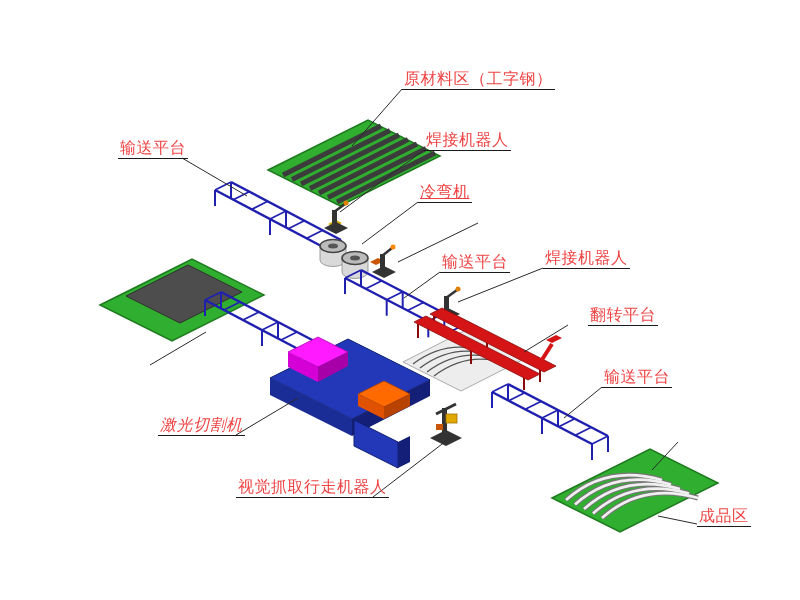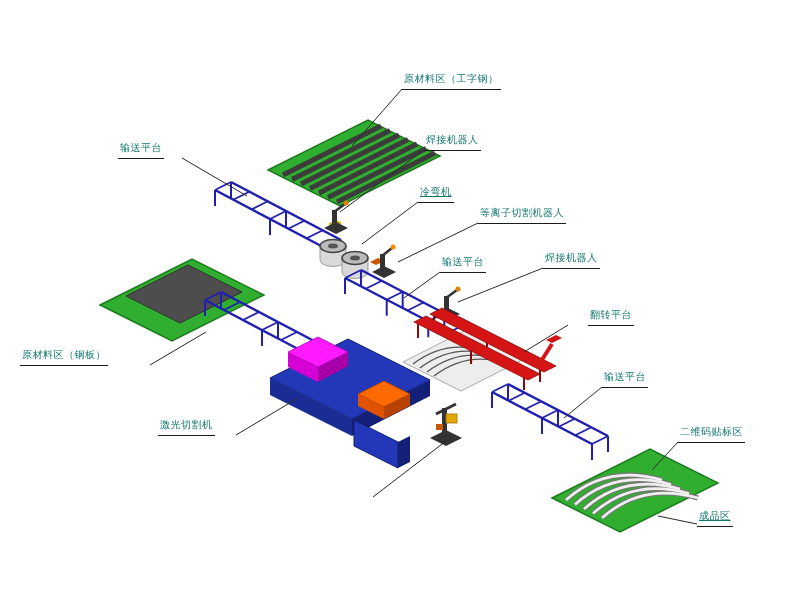--- a/index.html
+++ b/index.html
@@ -7,43 +7,43 @@
   body {
     background:#ffffff;
     font-family:"Liberation Sans","DejaVu Sans",sans-serif;
     position:relative;
     overflow:hidden;
   }
   .stage { position:absolute; left:0; top:0; width:800px; height:600px; }
   svg.diagram { position:absolute; left:0; top:0; }
   .lbl {
     position:absolute;
-    font-size:10px;
+    font-size:16px;
     line-height:18px;
-    color:#0f766e;
+    color:#ef4444;
     border-bottom:1.5px solid #1a1a1a;
     padding:0 2px 1px 2px;
     white-space:nowrap;
     letter-spacing:0.5px;
     background:transparent;
   }
   #lbl-raw-ibeam     { left:402px; top:70px;  }
   #lbl-conveyor-top  { left:118px; top:139px; }
   #lbl-weld1         { left:424px; top:131px; }
   #lbl-coldbend      { left:418px; top:183px;text-decoration:underline; }
   #lbl-plasma        { left:478px; top:204px; }
   #lbl-conveyor-mid  { left:440px; top:253px; }
   #lbl-weld2         { left:543px; top:249px; }
   #lbl-flip          { left:568px; top:306px;margin-left:20px; }
   #lbl-conveyor-bot  { left:602px; top:368px; }
   #lbl-plate         { left:20px;  top:346px; }
-  #lbl-laser         { left:158px; top:416px; }
+  #lbl-laser         { left:158px; top:416px;font-style:italic; }
   #lbl-vision        { left:236px; top:478px; }
   #lbl-qr            { left:678px; top:423px; }
-  #lbl-finished      { left:697px; top:507px;text-decoration:underline; }
+  #lbl-finished      { left:697px; top:507px; }
 </style>
 </head>
 <body>
 
 <div class="stage">
 
 <svg class="diagram" width="800" height="600" viewBox="0 0 800 600">
 
   <g>
     <polygon points="268,170 368,120 440,156 340,206" fill="#2fae2f" stroke="#1f7a1f" stroke-width="1.5"></polygon>
@@ -270,23 +270,21 @@
     <line x1="373" y1="497" x2="446" y2="441"></line>
     <line x1="678" y1="442" x2="652" y2="470"></line>
     <line x1="697" y1="524" x2="658" y2="516"></line>
   </g>
 </svg>
 
 <div class="lbl" id="lbl-raw-ibeam">原材料区（工字钢）</div>
 <div class="lbl" id="lbl-conveyor-top">输送平台</div>
 <div class="lbl" id="lbl-weld1">焊接机器人</div>
 <div class="lbl" id="lbl-coldbend">冷弯机</div>
-<div class="lbl" id="lbl-plasma">等离子切割机器人</div>
 <div class="lbl" id="lbl-conveyor-mid">输送平台</div>
 <div class="lbl" id="lbl-weld2">焊接机器人</div>
 <div class="lbl" id="lbl-flip">翻转平台</div>
 <div class="lbl" id="lbl-conveyor-bot">输送平台</div>
-<div class="lbl" id="lbl-plate">原材料区（钢板）</div>
 <div class="lbl" id="lbl-laser">激光切割机</div>
-<div class="lbl" id="lbl-qr">二维码贴标区</div>
+<div class="lbl" id="lbl-vision">视觉抓取行走机器人</div>
 <div class="lbl" id="lbl-finished">成品区</div>
 
 </div>
 
 </body></html>

